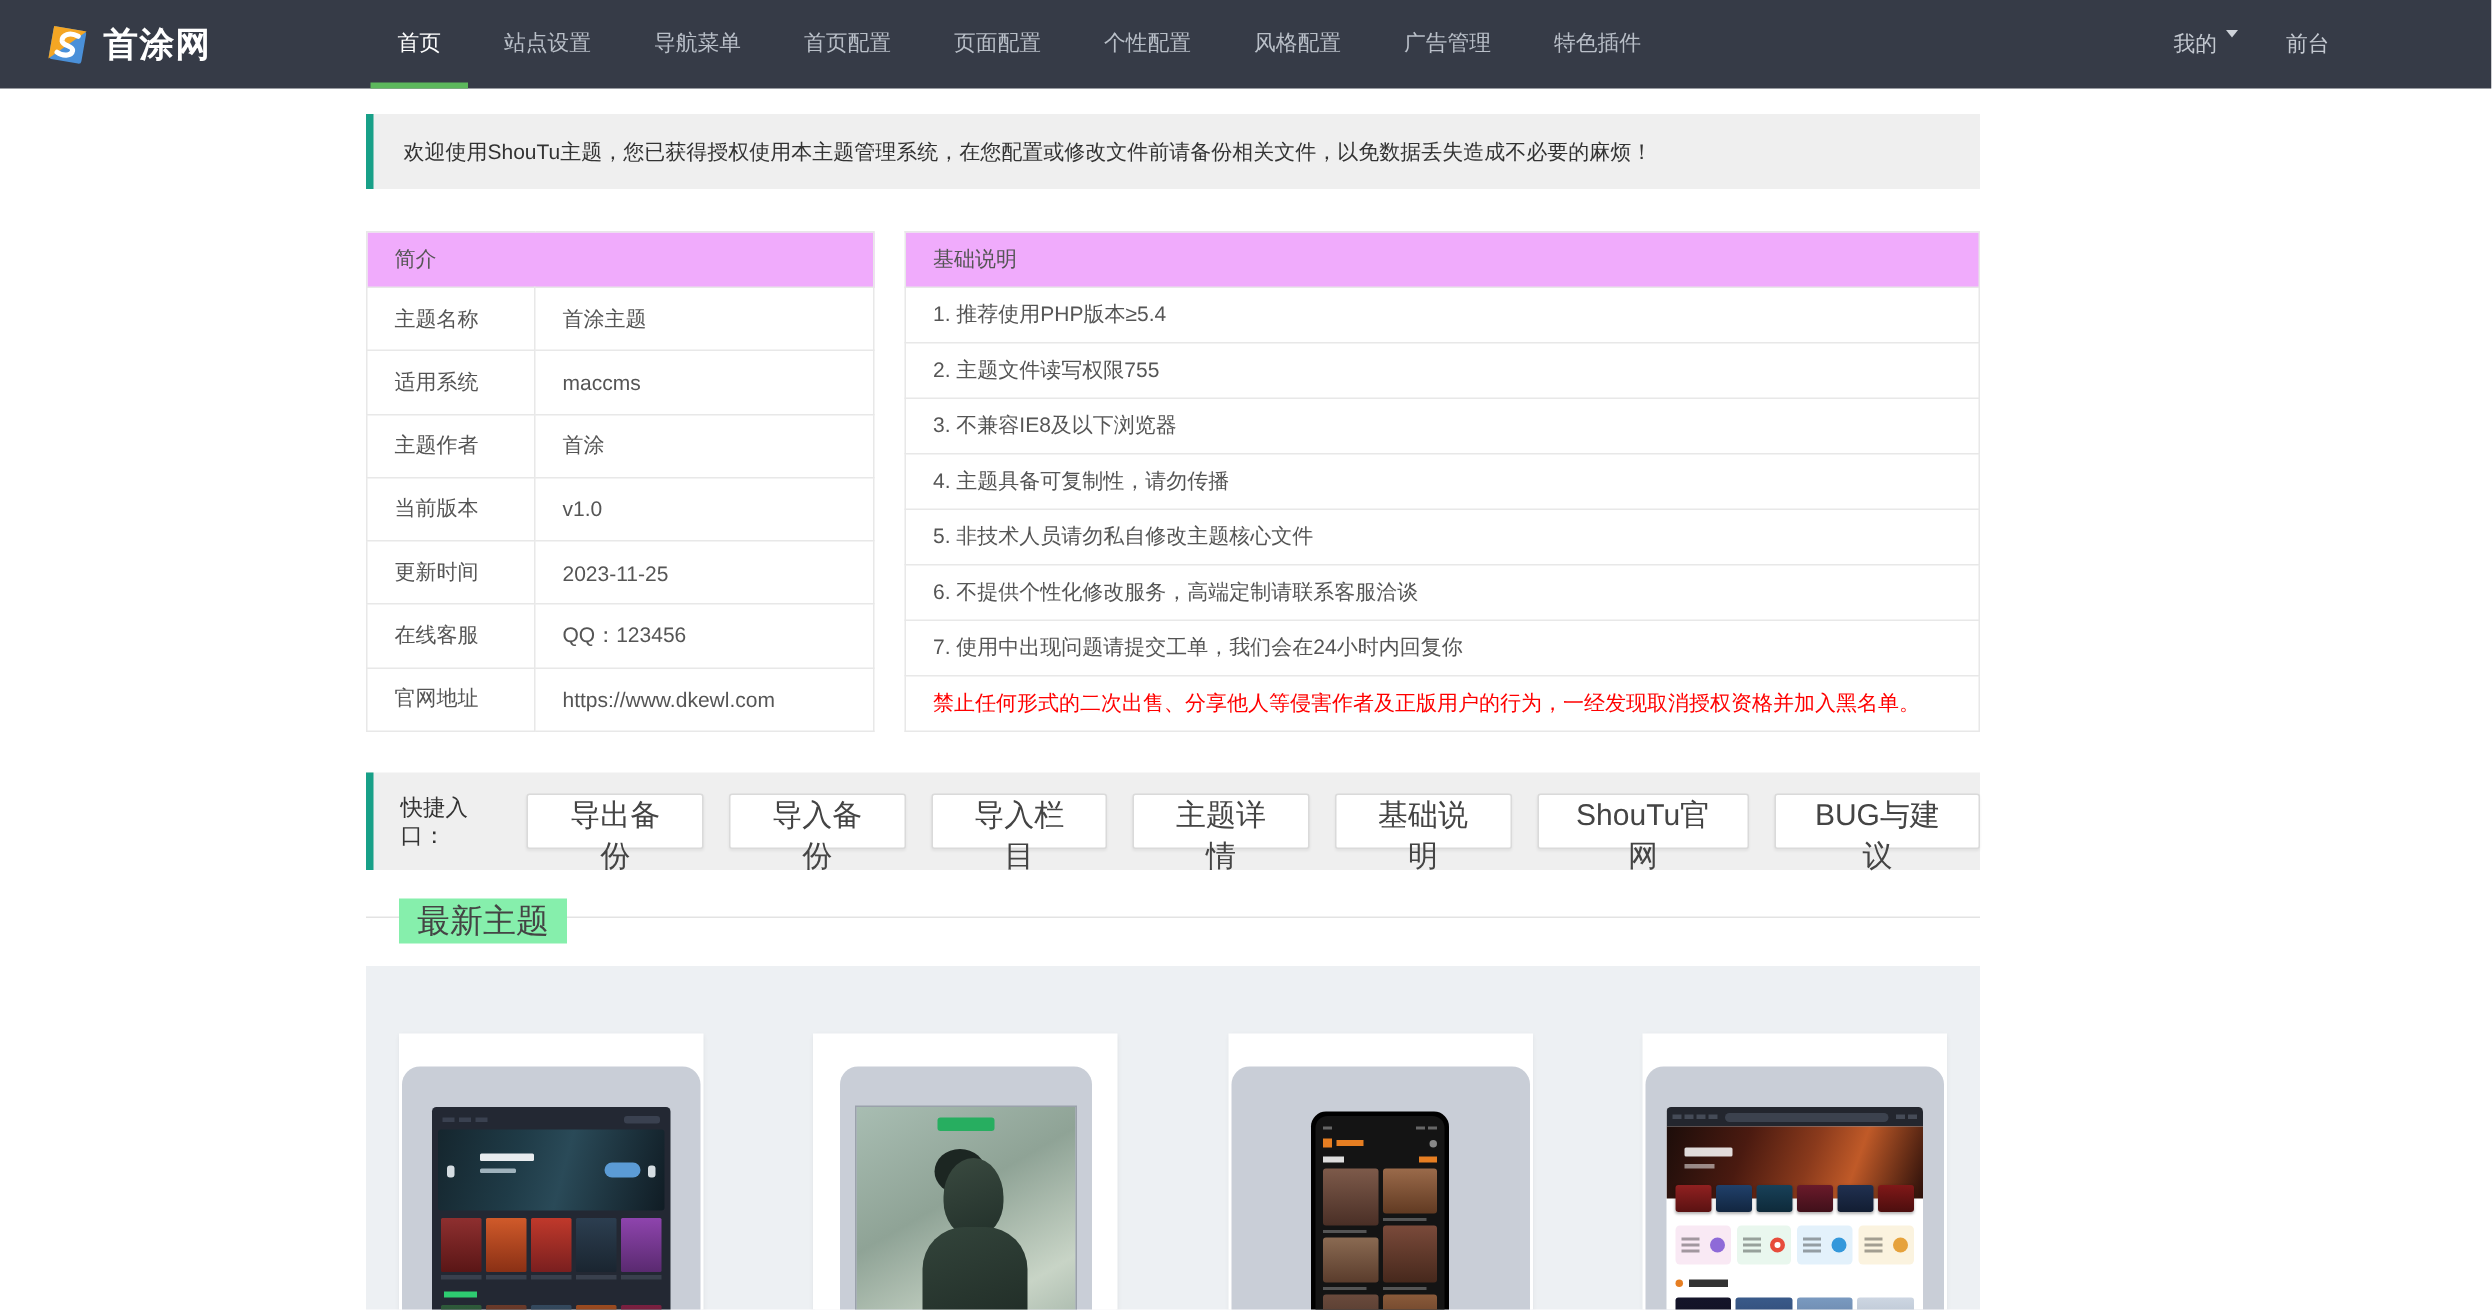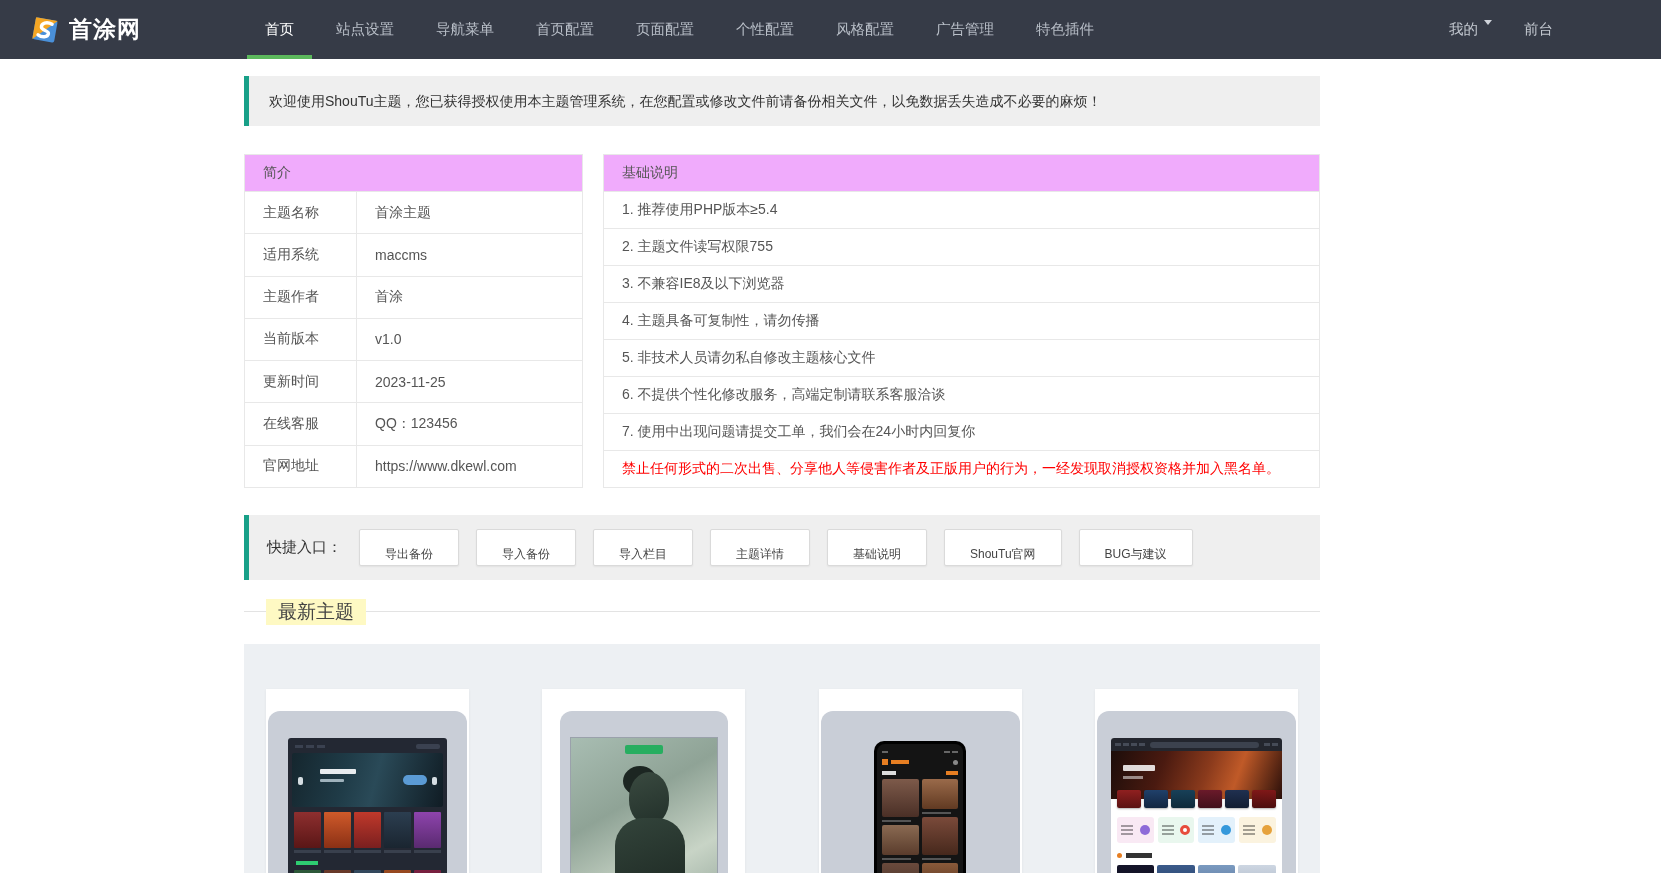--- a/index.html
+++ b/index.html
@@ -28,27 +28,27 @@
   .intro-table { width:339px; }
   .notes-table { flex:1; }
   th,td { border:1px solid #e8e8e8; height:37px; padding-left:18px; text-align:left; font-weight:normal; background:#fff; }
   thead th { background:#f0abfc; color:#555; }
   .label-cell { width:112px; }
   .warning-cell { color:var(--warning-red,#f00); }
 
   .quick { margin-top:27px; height:65px; background:#efefef; border-left:5px solid var(--accent-teal,#18a088);
     display:flex; align-items:center; padding-left:18px; gap:17px; }
   .quick-label { font-size:15px; color:#333; }
-  .qbtn { background:#fff; border:1px solid #dadada; border-radius:2px; height:37px; padding:16px 25px;
-    font-size:12px; color:#444; cursor:pointer; box-shadow:0 1px 2px rgba(0,0,0,.06);
+  .qbtn { background:#fff; border:1px solid #dadada; border-radius:2px; height:37px; padding:0 25px;
+    font-size:20px; color:#444; cursor:pointer; box-shadow:0 1px 2px rgba(0,0,0,.06);
     font-family:"Liberation Sans","DejaVu Sans",sans-serif; }
 
   .section-title { position:relative; margin-top:19px; height:24px; }
   .section-title::before { content:""; position:absolute; left:0; right:0; top:12px; border-top:1px solid #e3e3e3; }
-  .section-title span { position:absolute; left:22px; top:0; background:#fef9c3; padding:0 12px; font-size:19px; color:#444; }
+  .section-title span { position:absolute; left:22px; top:0; background:#86efac; padding:0 12px; font-size:22px; color:#444; }
 
   .themes { margin-top:21px; height:230px; background:#edf0f3; overflow:hidden;
     padding:45px 22px 0; display:flex; justify-content:space-between; }
   .tcard { width:203px; height:320px; background:#fff; box-shadow:0 1px 3px rgba(0,0,0,.06);
     padding-top:22px; display:flex; justify-content:center; }
 
   
   .frame { background:#c9ced7; border-radius:12px; overflow:hidden; }
 
   

